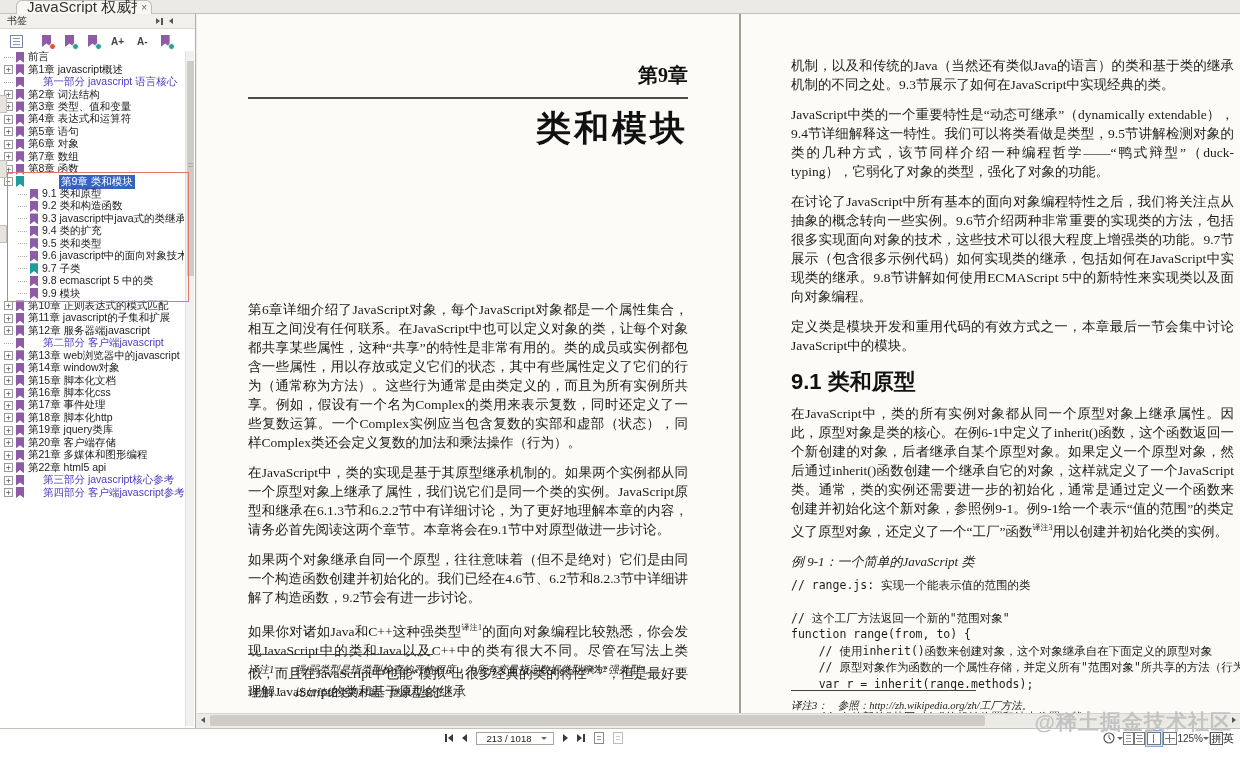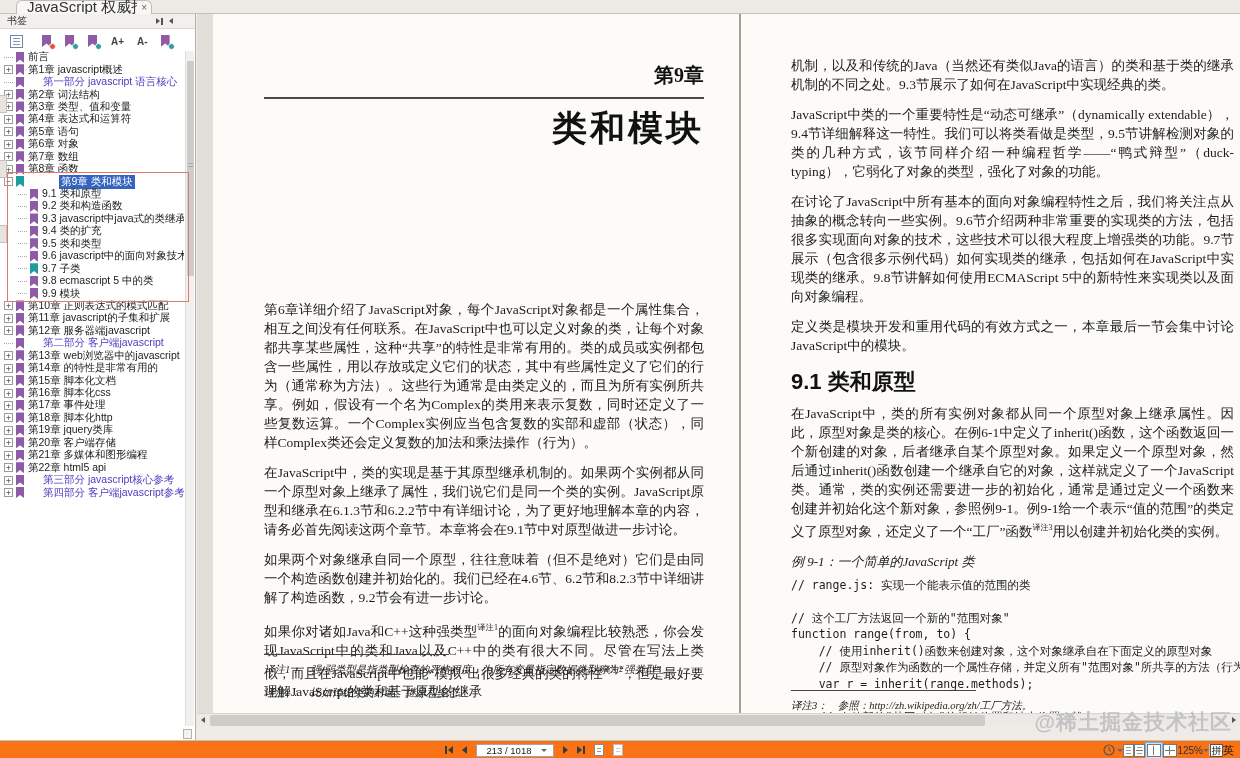--- a/index.html
+++ b/index.html
@@ -50,21 +50,21 @@
   .sb-scroll { position:absolute; top:37px; right:1px; width:9px; bottom:14px; background:#f1f0ee; border-left:1px solid #e0dedb; }
   .sb-thumb { position:absolute; top:10px; left:1px; width:7px; height:215px; background:#ceccc8; }
   .sb-thumb:after { content:""; position:absolute; left:1px; right:1px; top:102px; height:6px; background:repeating-linear-gradient(#aaa 0 1px, transparent 1px 3px); }
   .sb-corner { position:absolute; right:3px; bottom:1px; width:9px; height:10px; border:1px solid #b5b2ac; background:#f4f2ee; }
 
   .side-strip-tab { position:absolute; left:0; width:7px; height:18px; background:#e7e4df; border:1px solid #c4c1ba; border-left:none; z-index:2; }
 
   
   .main { position:absolute; left:197px; top:14px; right:0; bottom:32px; background:#e2dfd9; overflow:hidden; }
   .page { position:absolute; top:0; bottom:0; background:#fcfbf7; overflow:hidden; }
-  .page-left { left:16px; width:618px; }
+  .page-left { left:0; width:618px; }
   .page-right { left:544px; right:0; }
   .spine { position:absolute; left:542px; top:0; bottom:0; width:2px; background:#a39f93; }
 
   .serif { font-family:"Liberation Serif","DejaVu Serif",serif; }
   .lp-head { position:absolute; left:51px; top:48px; width:440px; }
   .chapter-num { font-size:20px; font-weight:bold; text-align:right; color:#111; }
   .head-rule { border-top:2px solid #4a4a4a; margin:8px 0 6px; }
   .chapter-title { font-size:35px; font-weight:bold; text-align:right; color:#111; letter-spacing:3px; }
   .body-text { font-size:13.5px; line-height:19px; text-align:justify; color:#1c1c1c; }
   .para { margin-bottom:11px; }
@@ -82,21 +82,21 @@
   .rp-foot { position:absolute; left:50px; top:676px; width:443px; }
 
   .watermark { position:absolute; right:8px; top:708px; font-size:21px; font-weight:bold; color:#c3c3c3; letter-spacing:1px; z-index:6; }
 
   .hscroll { position:absolute; left:0; right:0; bottom:0; height:13px; background:#eceae6; border-top:1px solid #d8d5cf; }
   .hs-arrow { position:absolute; top:0; width:12px; height:12px; display:flex; align-items:center; justify-content:center; }
   .hs-arrow.left { left:0; } .hs-arrow.right { right:0; }
   .hs-thumb { position:absolute; left:13px; top:1px; height:11px; width:775px; background:#cfccc7; border-radius:2px; }
 
   
-  .statusbar { position:absolute; left:0; right:0; bottom:0; height:18px; background:#f97316; border-top:1px solid #c4c1ba; }
+  .statusbar { position:absolute; left:0; right:0; bottom:0; height:30px; background:#ffffff; border-top:1px solid #c4c1ba; }
   .nav-cluster { position:absolute; left:445px; top:0; height:18px; display:flex; align-items:center; gap:9px; }
   .nav-btn { display:inline-flex; align-items:center; gap:1px; }
   .nav-btn .tri-l { border-right-color:#3a3a3a; border-right-width:5px; border-top-width:4px; border-bottom-width:4px; }
   .nav-btn .tri-r { border-left-color:#3a3a3a; border-left-width:5px; border-top-width:4px; border-bottom-width:4px; }
   .nav-btn .vbar { background:#3a3a3a; height:8px; }
   .page-input-wrap { position:relative; width:78px; height:13px; background:#fff; border:1px solid #a7a49e; display:flex; align-items:center; }
   .page-input { width:64px; height:11px; border:none; outline:none; font-size:9.5px; text-align:center; color:#222; background:transparent; font-family:"Liberation Sans",sans-serif; }
   .caret-down { width:0; height:0; border-top:3px solid #666; border-left:3px solid transparent; border-right:3px solid transparent; display:inline-block; }
   .pg-icon { width:10px; height:12px; border:1px solid #8a8a8a; background:#fff; position:relative; }
   .pg-icon:before { content:""; position:absolute; left:2px; right:2px; top:3px; height:5px; background:repeating-linear-gradient(#9a9a9a 0 1px, transparent 1px 3px); }
@@ -289,21 +289,21 @@
           <span class="tree-label part">第二部分 客户端javascript</span>
         </div>
         <div class="tree-row">
           <span class="expander">+</span>
           <span class="flag purple"></span>
           <span class="tree-label">第13章 web浏览器中的javascript</span>
         </div>
         <div class="tree-row">
           <span class="expander">+</span>
           <span class="flag purple"></span>
-          <span class="tree-label">第14章 的特性是非常有用的</span>
+          <span class="tree-label">第14章 window对象</span>
         </div>
         <div class="tree-row">
           <span class="expander">+</span>
           <span class="flag purple"></span>
           <span class="tree-label">第15章 脚本化文档</span>
         </div>
         <div class="tree-row">
           <span class="expander">+</span>
           <span class="flag purple"></span>
           <span class="tree-label">第16章 脚本化css</span>

